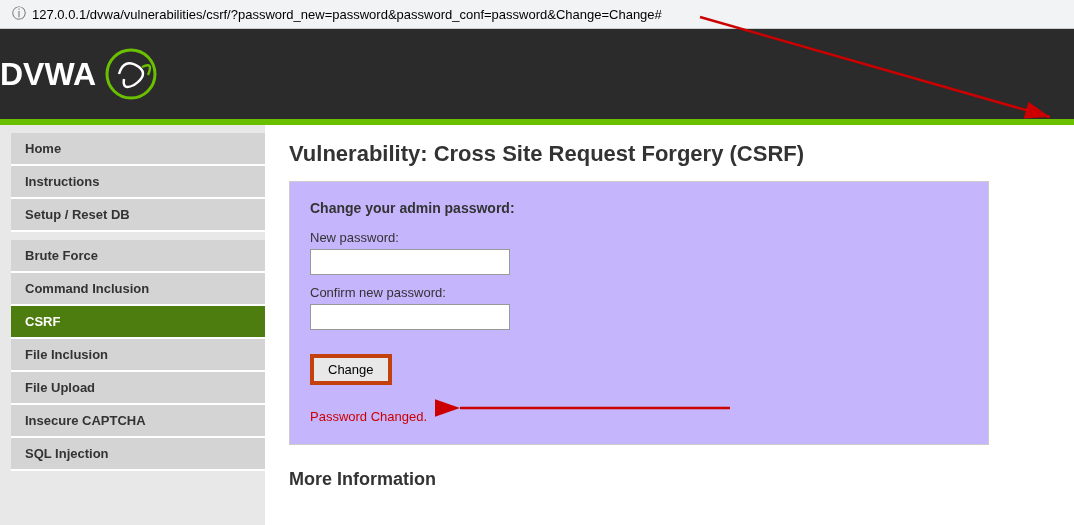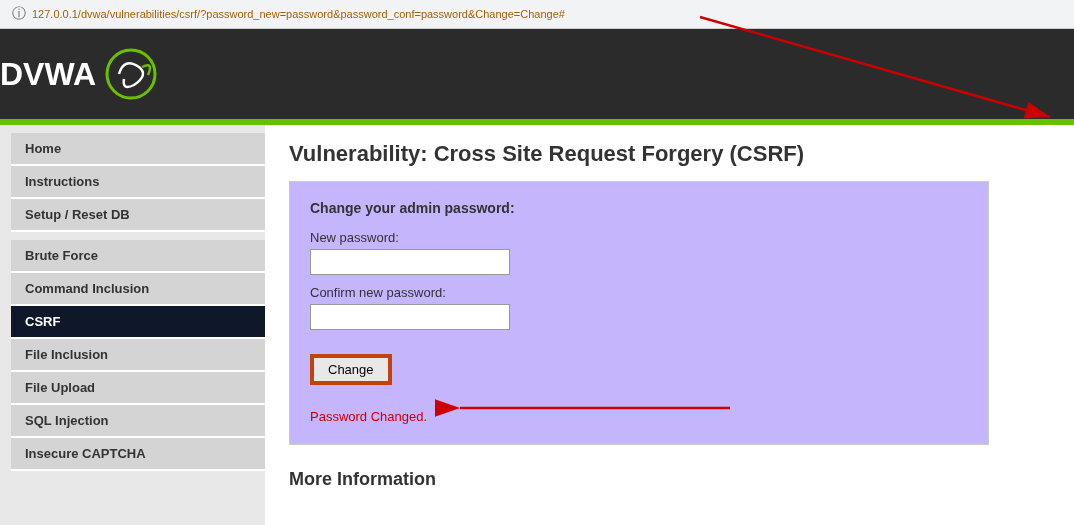--- a/index.html
+++ b/index.html
@@ -15,22 +15,22 @@
       display: flex;
       align-items: center;
       gap: 6px;
       position: relative;
     }
     .address-bar .info-icon {
       color: #666;
       font-size: 14px;
     }
     .address-url {
-      font-size: 11px;
-      color: #a16207;
+      font-size: 13px;
+      color: #000000;
     }
 
     
     .dvwa-header {
       background: #2b2b2b;
       height: 90px;
       display: flex;
       align-items: center;
     }
     .dvwa-logo {
@@ -71,21 +71,21 @@
       background: #d4d4d4;
       border-bottom: 2px solid #fff;
       cursor: pointer;
       font-size: 13px;
       font-weight: bold;
       color: #333;
       text-decoration: none;
       margin-left: 11px;
     }
     .sidebar-item.active {
-      background: #0f172a;
+      background: #4d7c0f;
       color: #fff;
     }
     .sidebar-divider {
       height: 8px;
       background: #e8e8e8;
     }
 
     
     .content {
       flex: 1;
@@ -193,22 +193,22 @@
   <nav class="sidebar">
     <a class="sidebar-item" href="#">Home</a>
     <a class="sidebar-item" href="#">Instructions</a>
     <a class="sidebar-item" href="#">Setup / Reset DB</a>
     <div class="sidebar-divider"></div>
     <a class="sidebar-item" href="#">Brute Force</a>
     <a class="sidebar-item" href="#">Command Inclusion</a>
     <a class="sidebar-item active" href="#">CSRF</a>
     <a class="sidebar-item" href="#">File Inclusion</a>
     <a class="sidebar-item" href="#">File Upload</a>
+    <a class="sidebar-item" href="#">Insecure CAPTCHA</a>
     <a class="sidebar-item" href="#">SQL Injection</a>
-    <a class="sidebar-item" href="#">Insecure CAPTCHA</a>
   </nav>
 
   <div class="content">
     <h1 class="page-title">Vulnerability: Cross Site Request Forgery (CSRF)</h1>
 
     <div class="form-card">
       <div class="form-card-title">Change your admin password:</div>
 
       <div class="form-group">
         <label class="form-label">New password:</label>

